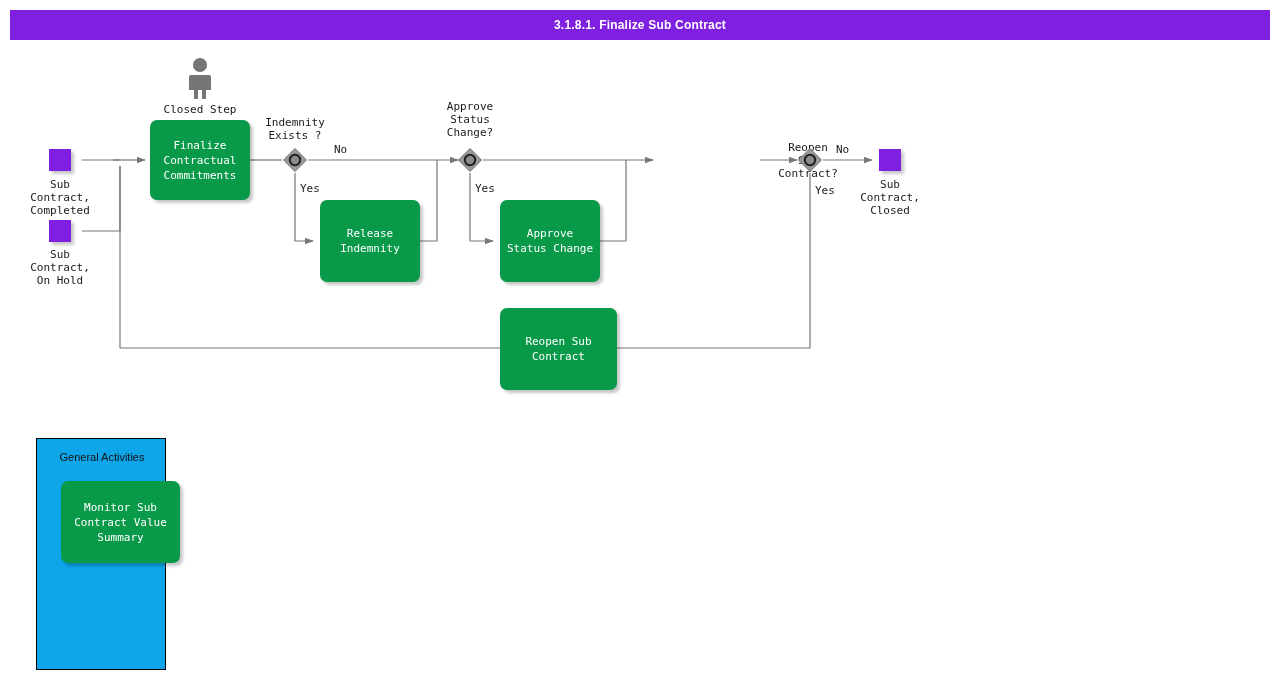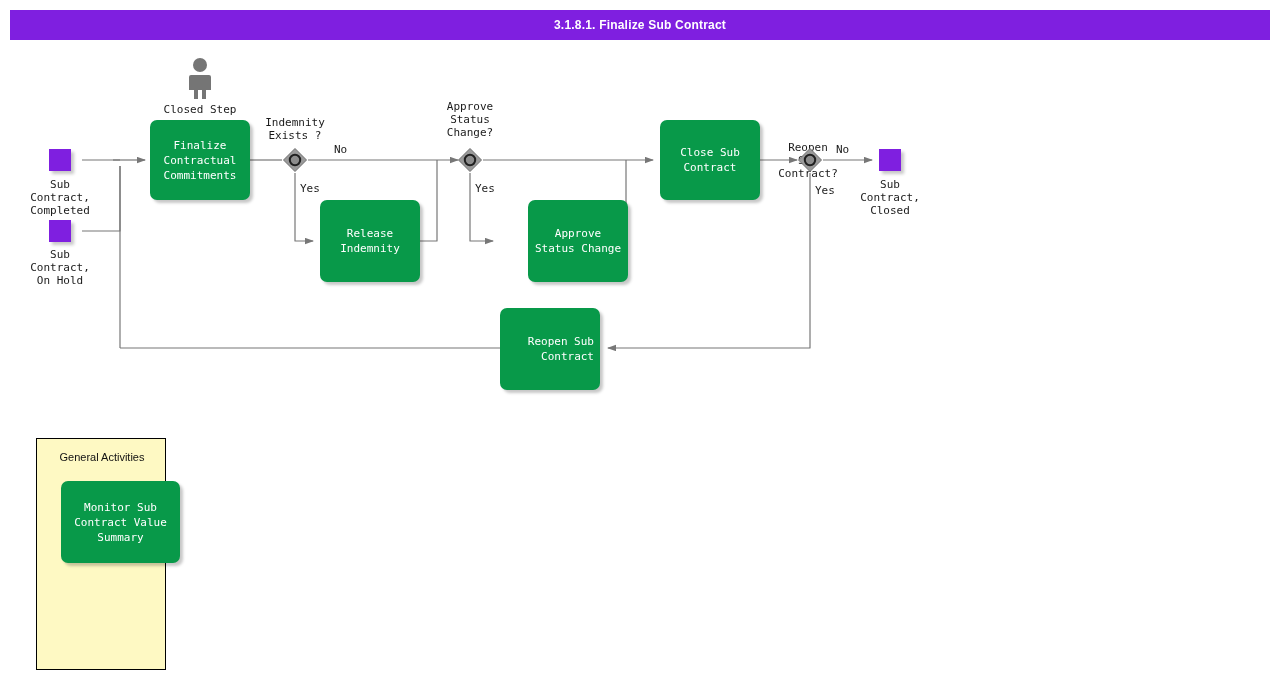--- a/index.html
+++ b/index.html
@@ -102,21 +102,21 @@
   }
 
   
   #legend {
     position: absolute;
     left: 36px;
     top: 438px;
     width: 130px;
     height: 232px;
     border: 1px solid #000000;
-    background: #fef9c3;
+    background: #0ea5e9;
     box-sizing: border-box;
   }
   #legend-title {
     position: absolute;
     left: 0;
     top: 12px;
     width: 130px;
     text-align: center;
     font-family: "Liberation Sans", sans-serif;
     font-size: 11px;
@@ -202,31 +202,27 @@
     <span>Finalize
 Contractual
 Commitments</span>
   </div>
 
   <div class="task" style="left:320px; top:200px; width:100px; height:82px;">
     <span>Release
 Indemnity</span>
   </div>
 
-  <div class="task" style="left:528px; top:200px; width:100px; height:82px;">
+  <div class="task" style="left:500px; top:200px; width:100px; height:82px;">
     <span>Approve Status
 Change</span>
   </div>
 
-  <div class="task" style="left:660px; top:120px; width:100px; height:80px;">
-    <span>Close Sub
-Contract</span>
-  </div>
-
-  <div class="task" style="left:500px; top:308px; width:100px; height:82px;text-align:right;">
+
+  <div class="task" style="left:500px; top:308px; width:117px; height:82px;">
     <span>Reopen Sub
 Contract</span>
   </div>
 
   <div class="dlabel" style="left:235px; top:116px; width:120px;">Indemnity
 Exists ?</div>
   <div class="gateway" style="left:282px; top:147px;">
     <svg viewBox="0 0 26 26" width="26" height="26" xmlns="http://www.w3.org/2000/svg">
       <polygon points="13,1.5 24.5,13 13,24.5 1.5,13" fill="#9A9A9A" stroke="#6F6F6F" stroke-width="1"></polygon>
       <circle cx="13" cy="13" r="5.2" fill="#8C8C8C" stroke="#1f1f1f" stroke-width="2"></circle>

